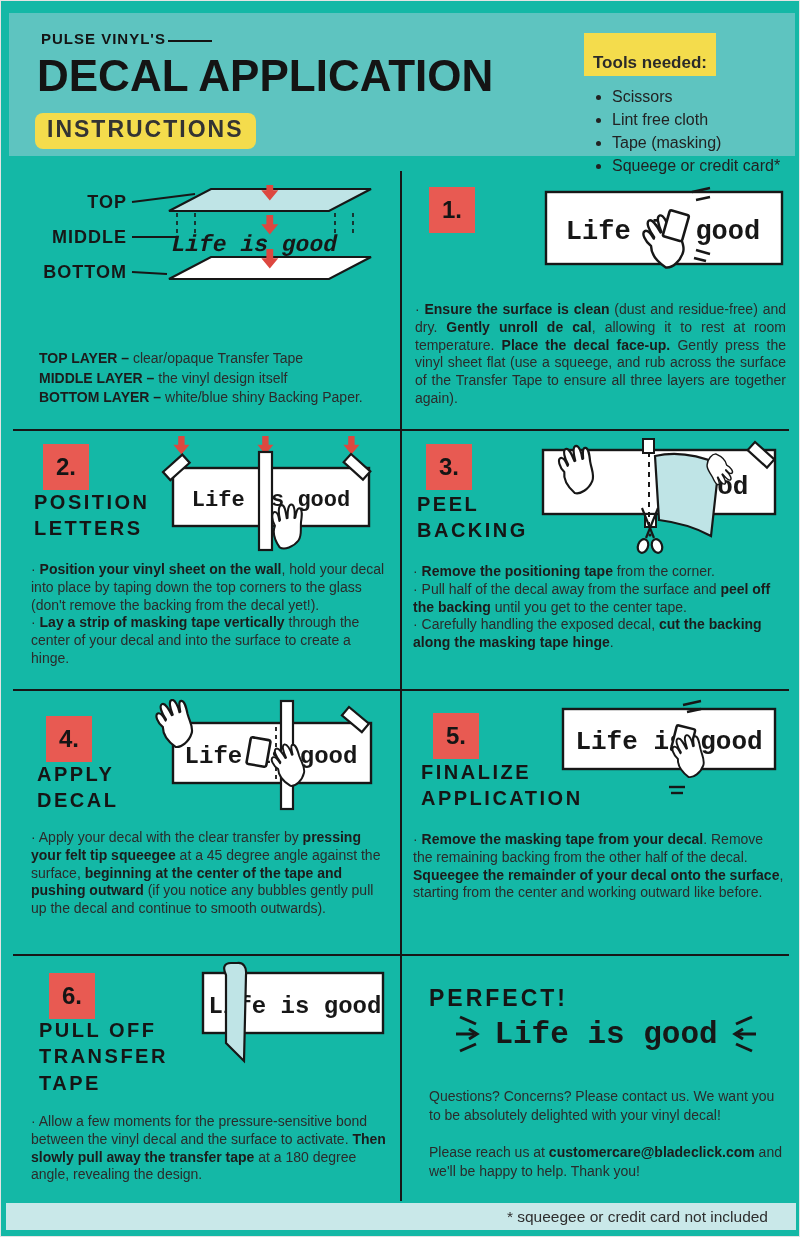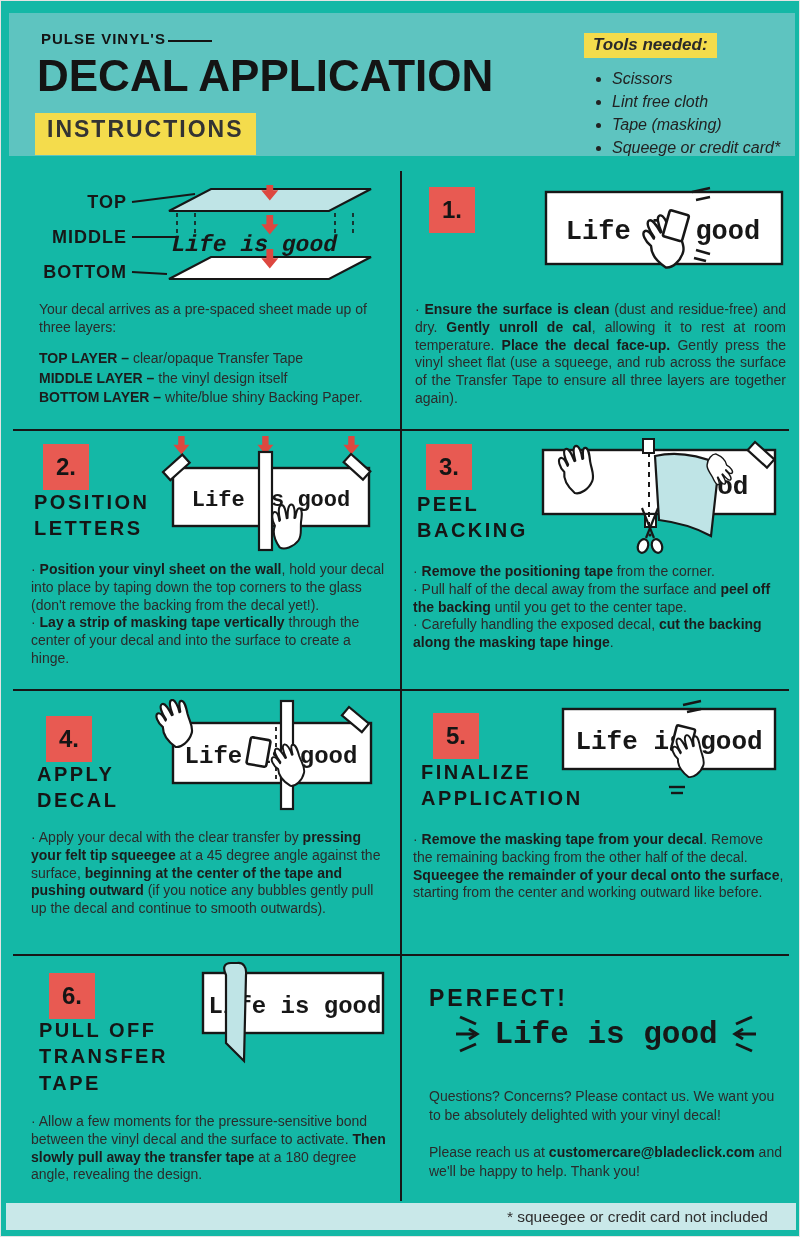--- a/index.html
+++ b/index.html
@@ -9,24 +9,24 @@
   *{margin:0;padding:0;box-sizing:border-box;}
   html,body{background:#fff;}
   .page{position:relative;width:800px;height:1237px;background:#14b8a6;overflow:hidden;
     font-family:"Liberation Sans",sans-serif;color:var(--body);border:1px solid #e4e4e4;}
   
   .header{position:absolute;left:8px;top:12px;width:786px;height:143px;background:var(--teal);}
   .brand{position:absolute;left:32px;top:17px;font-size:15px;font-weight:700;letter-spacing:1px;color:#141414;}
   .brand-line{display:inline-block;width:44px;border-bottom:2px solid #141414;margin-left:2px;transform:translateY(-2px);}
   .title{position:absolute;left:28px;top:38px;font-size:44px;font-weight:900;letter-spacing:0px;color:#141414;white-space:nowrap;}
   .badge{position:absolute;left:26px;top:100px;background:var(--yellow);color:#333;
-    font-size:23px;font-weight:800;letter-spacing:2px;padding:3px 12px 12px;}
+    font-size:23px;font-weight:800;letter-spacing:2px;padding:3px 12px 6px;border-radius:8px;}
   .tools{position:absolute;left:575px;top:20px;width:205px;}
-  .tools-label{display:inline-block;background:var(--yellow);color:#2a2a2a;font-size:17px;font-weight:600;padding:2px 9px 3px;font-style:italic;}
-  .tools ul{margin:10px 0 0 28px;font-style:italic;}
+  .tools-label{display:inline-block;background:var(--yellow);color:#2a2a2a;font-size:17px;font-weight:600;padding:20px 9px 3px;}
+  .tools ul{margin:10px 0 0 28px;}
   .tools li{font-size:16px;line-height:1.43;color:#222;}
   
   .vdiv{position:absolute;left:399px;top:170px;width:2px;height:1030px;background:#171717;}
   .hdiv{position:absolute;left:12px;width:776px;height:2px;background:#171717;}
   
   .numsq{position:absolute;width:46px;height:46px;background:var(--red);
     display:flex;align-items:center;justify-content:center;font-size:24px;font-weight:800;color:#151515;}
   .step-title{position:absolute;font-size:20px;font-weight:900;letter-spacing:2.5px;line-height:1.32;color:#151515;}
   .body-text{position:absolute;font-size:14px;line-height:17.8px;color:var(--body);}
   .body-text .b{font-weight:700;color:#1c1c1c;}
@@ -105,21 +105,20 @@
         <path d="M176,28 V50"></path>
         <path d="M316,28 V50"></path>
         <path d="M334,28 V50"></path>
     </g>
     <text class="decal" x="248" y="66" font-size="23" text-anchor="middle" transform="skewX(-12)">Life is good</text>
     <polygon points="192,72 352,72 310,94 150,94" fill="#fff" stroke="#171717" stroke-width="2.2"></polygon>
     <use href="#arrow" transform="translate(244,-4) scale(0.85)"></use>
     <use href="#arrow" transform="translate(244,30) scale(0.85)"></use>
     <use href="#arrow" transform="translate(244,64) scale(0.85)"></use>
   </svg>
-  <div class="body-text" style="left:38px;top:300px;width:348px">Your decal arrives as a pre-spaced sheet made up of three layers:</div>
   <div class="body-text" style="left:38px;top:348px;width:352px;line-height:19.5px"><span class="b">TOP LAYER – </span><span>clear/opaque Transfer Tape</span><br><span class="b">MIDDLE LAYER – </span><span>the vinyl design itself</span><br><span class="b">BOTTOM LAYER – </span><span>white/blue shiny Backing Paper.</span></div>
 
   <div class="numsq" style="left:428px;top:186px">1.</div>
   <svg style="position:absolute;left:543px;top:183px" width="242" height="100" viewBox="0 0 242 100">
     <rect x="2" y="8" width="236" height="72" fill="#fff" stroke="#171717" stroke-width="2.4"></rect>
     <text class="decal" x="119" y="55" font-size="27" text-anchor="middle">Life is good</text>
     <g stroke="#171717" stroke-width="2.4">
       <path d="M148,8 l18,-4" fill="none"></path>
         <path d="M152,16 l14,-3" fill="none"></path>
       <path d="M152,66 l14,4" fill="none"></path>

